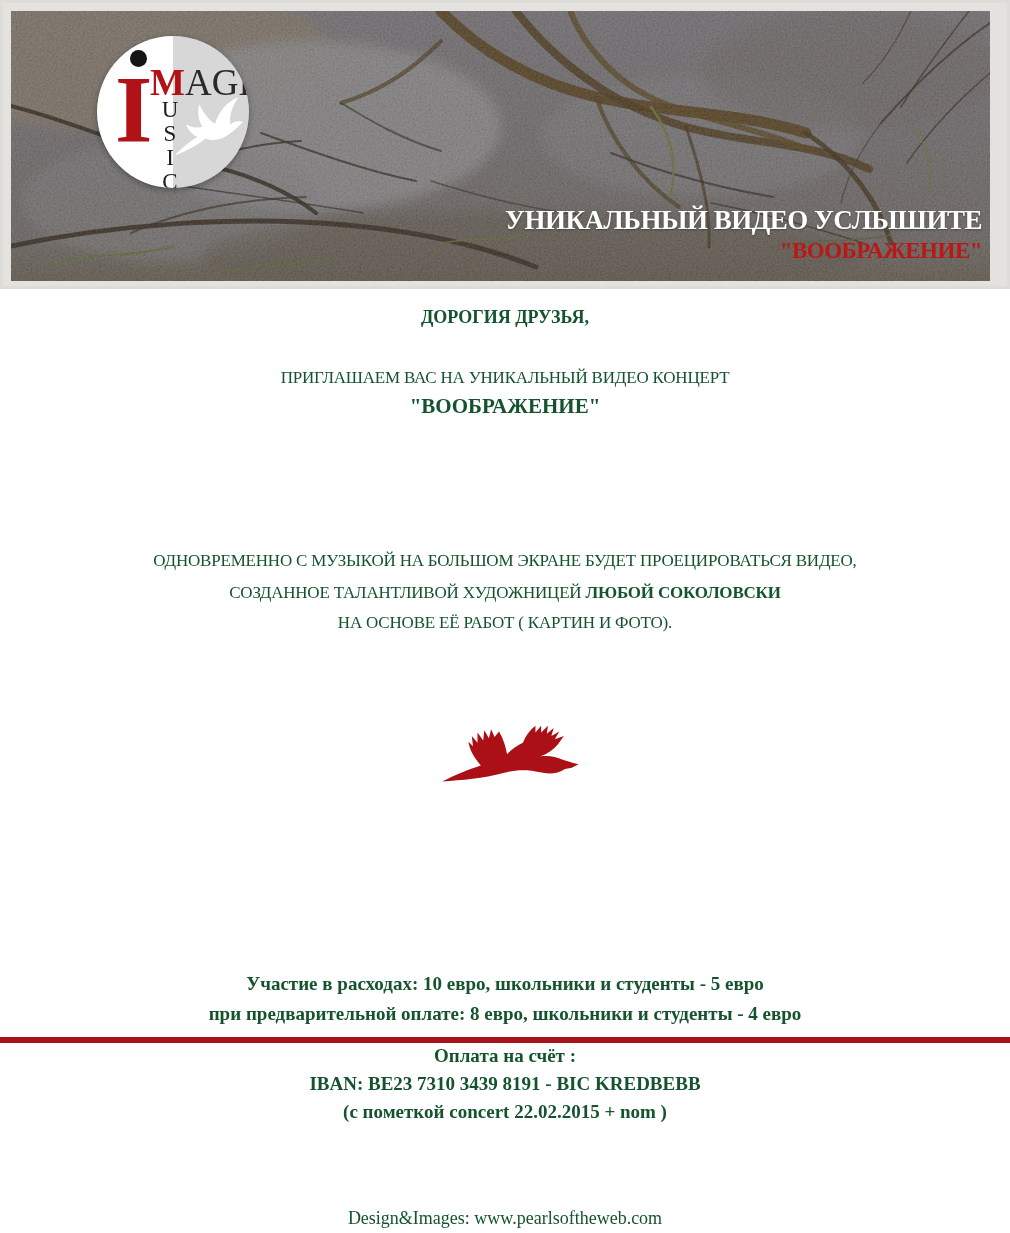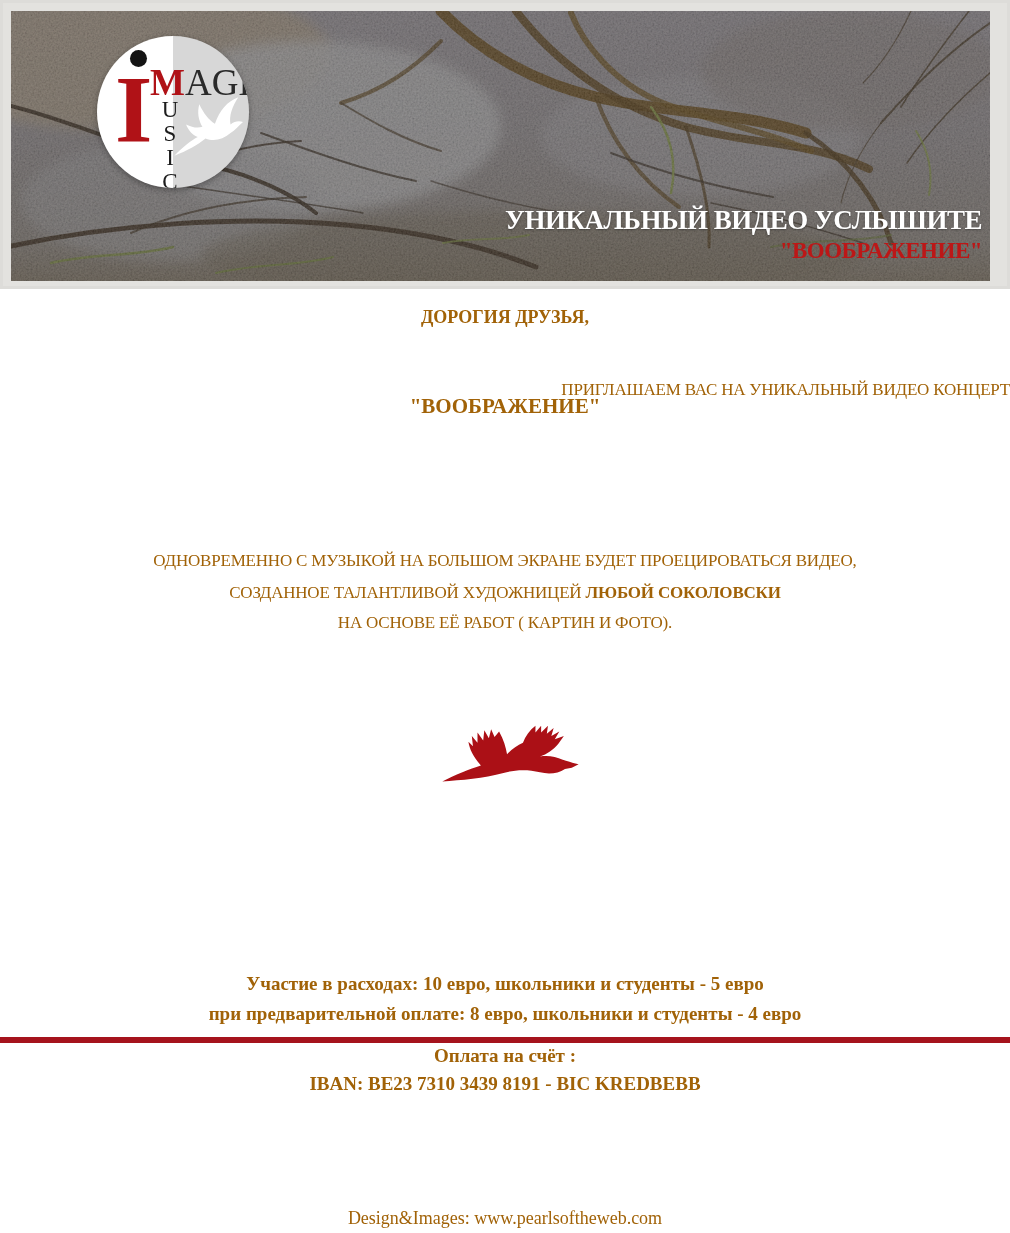--- a/index.html
+++ b/index.html
@@ -20,25 +20,25 @@
         box-shadow:0 2px 6px rgba(0,0,0,.35);overflow:hidden;}
   .logo-i{position:absolute;left:18px;top:26px;color:#b01217;font-size:96px;line-height:96px;
         font-weight:bold;}
   .logo-dot{position:absolute;left:33px;top:14px;width:17px;height:17px;border-radius:50%;background:#141414;}
   .logo-mage{position:absolute;left:53px;top:28px;font-size:37px;line-height:37px;color:#2a2a2a;}
   .logo-mage .m{color:#b01217;font-weight:bold;}
   .logo-usic{position:absolute;left:60px;top:62px;width:26px;text-align:center;
         font-size:23px;line-height:24px;color:#1d1d1d;}
   .logo-dove{position:absolute;left:68px;top:52px;width:78px;height:76px;}
   
-  .line{position:absolute;left:0;right:0;text-align:center;color:#a16207;}
+  .line{position:absolute;left:0;right:0;text-align:center;color:#14532d;}
   .caps{font-size:17px;letter-spacing:-0.2px;}
   .b{font-weight:bold;}
   .greeting{top:307px;font-size:18px;font-weight:bold;}
-  .invite{top:380px;text-align:right;}
+  .invite{top:368px;}
   .invite-title{top:394px;font-size:21px;font-weight:bold;}
   .performer{top:455px;}
   .program{top:487px;}
   .video1{top:551px;}
   .video2{top:583px;}
   .video3{top:613px;}
   .address{top:859px;font-size:16px;letter-spacing:-0.2px;}
   .price1{top:973px;font-size:19px;font-weight:bold;}
   .price2{top:1003px;font-size:19px;font-weight:bold;text-align:center;}
   .payhead{top:1045px;font-size:19px;font-weight:bold;}
@@ -173,15 +173,16 @@
   </svg>
 
 
   <div class="line price1">Участие в расходах: 10 евро, школьники и студенты - 5 евро</div>
   <div class="line price2">при предварительной оплате: 8 евро, школьники и студенты - 4 евро</div>
 
   <div class="red-rule"></div>
 
   <div class="line payhead">Оплата на счёт :</div>
   <div class="line iban">IBAN: BE23 7310 3439 8191 - BIC KREDBEBB</div>
+  <div class="line paynote">(с пометкой concert 22.02.2015 + nom )</div>
 
   <div class="line footer">Design&amp;Images: www.pearlsoftheweb.com</div>
 </div>
 
 </body></html>

